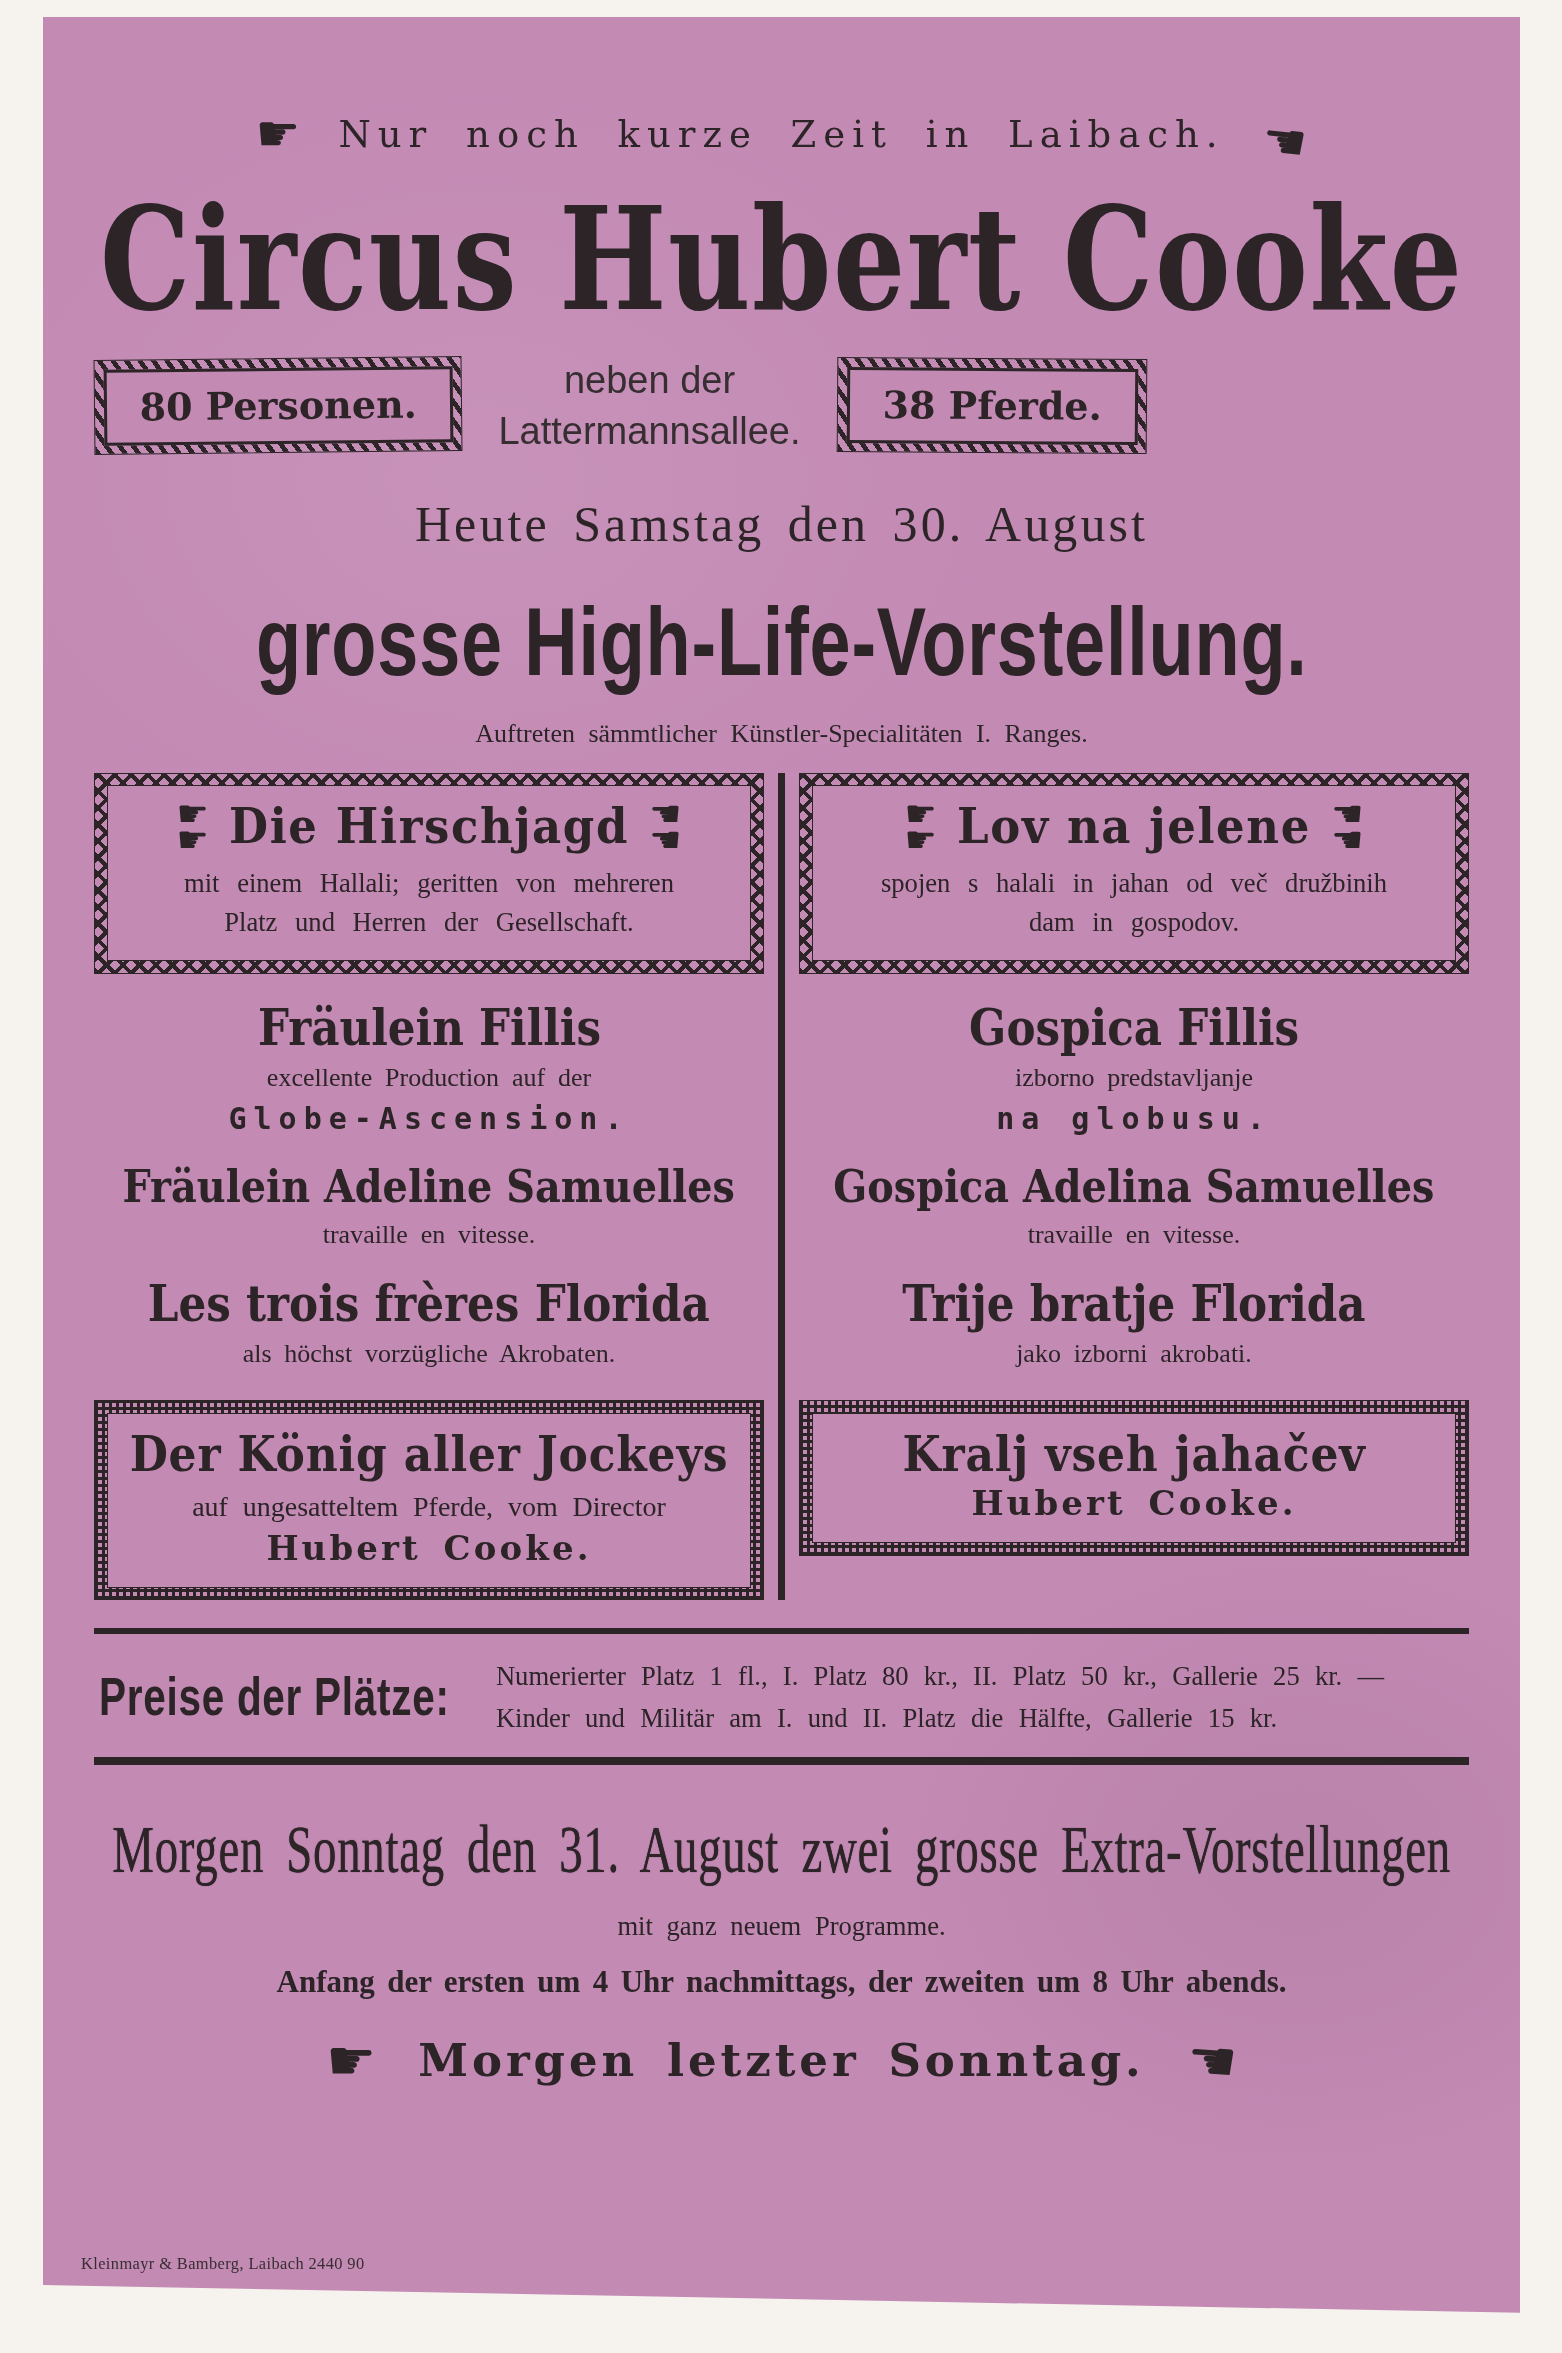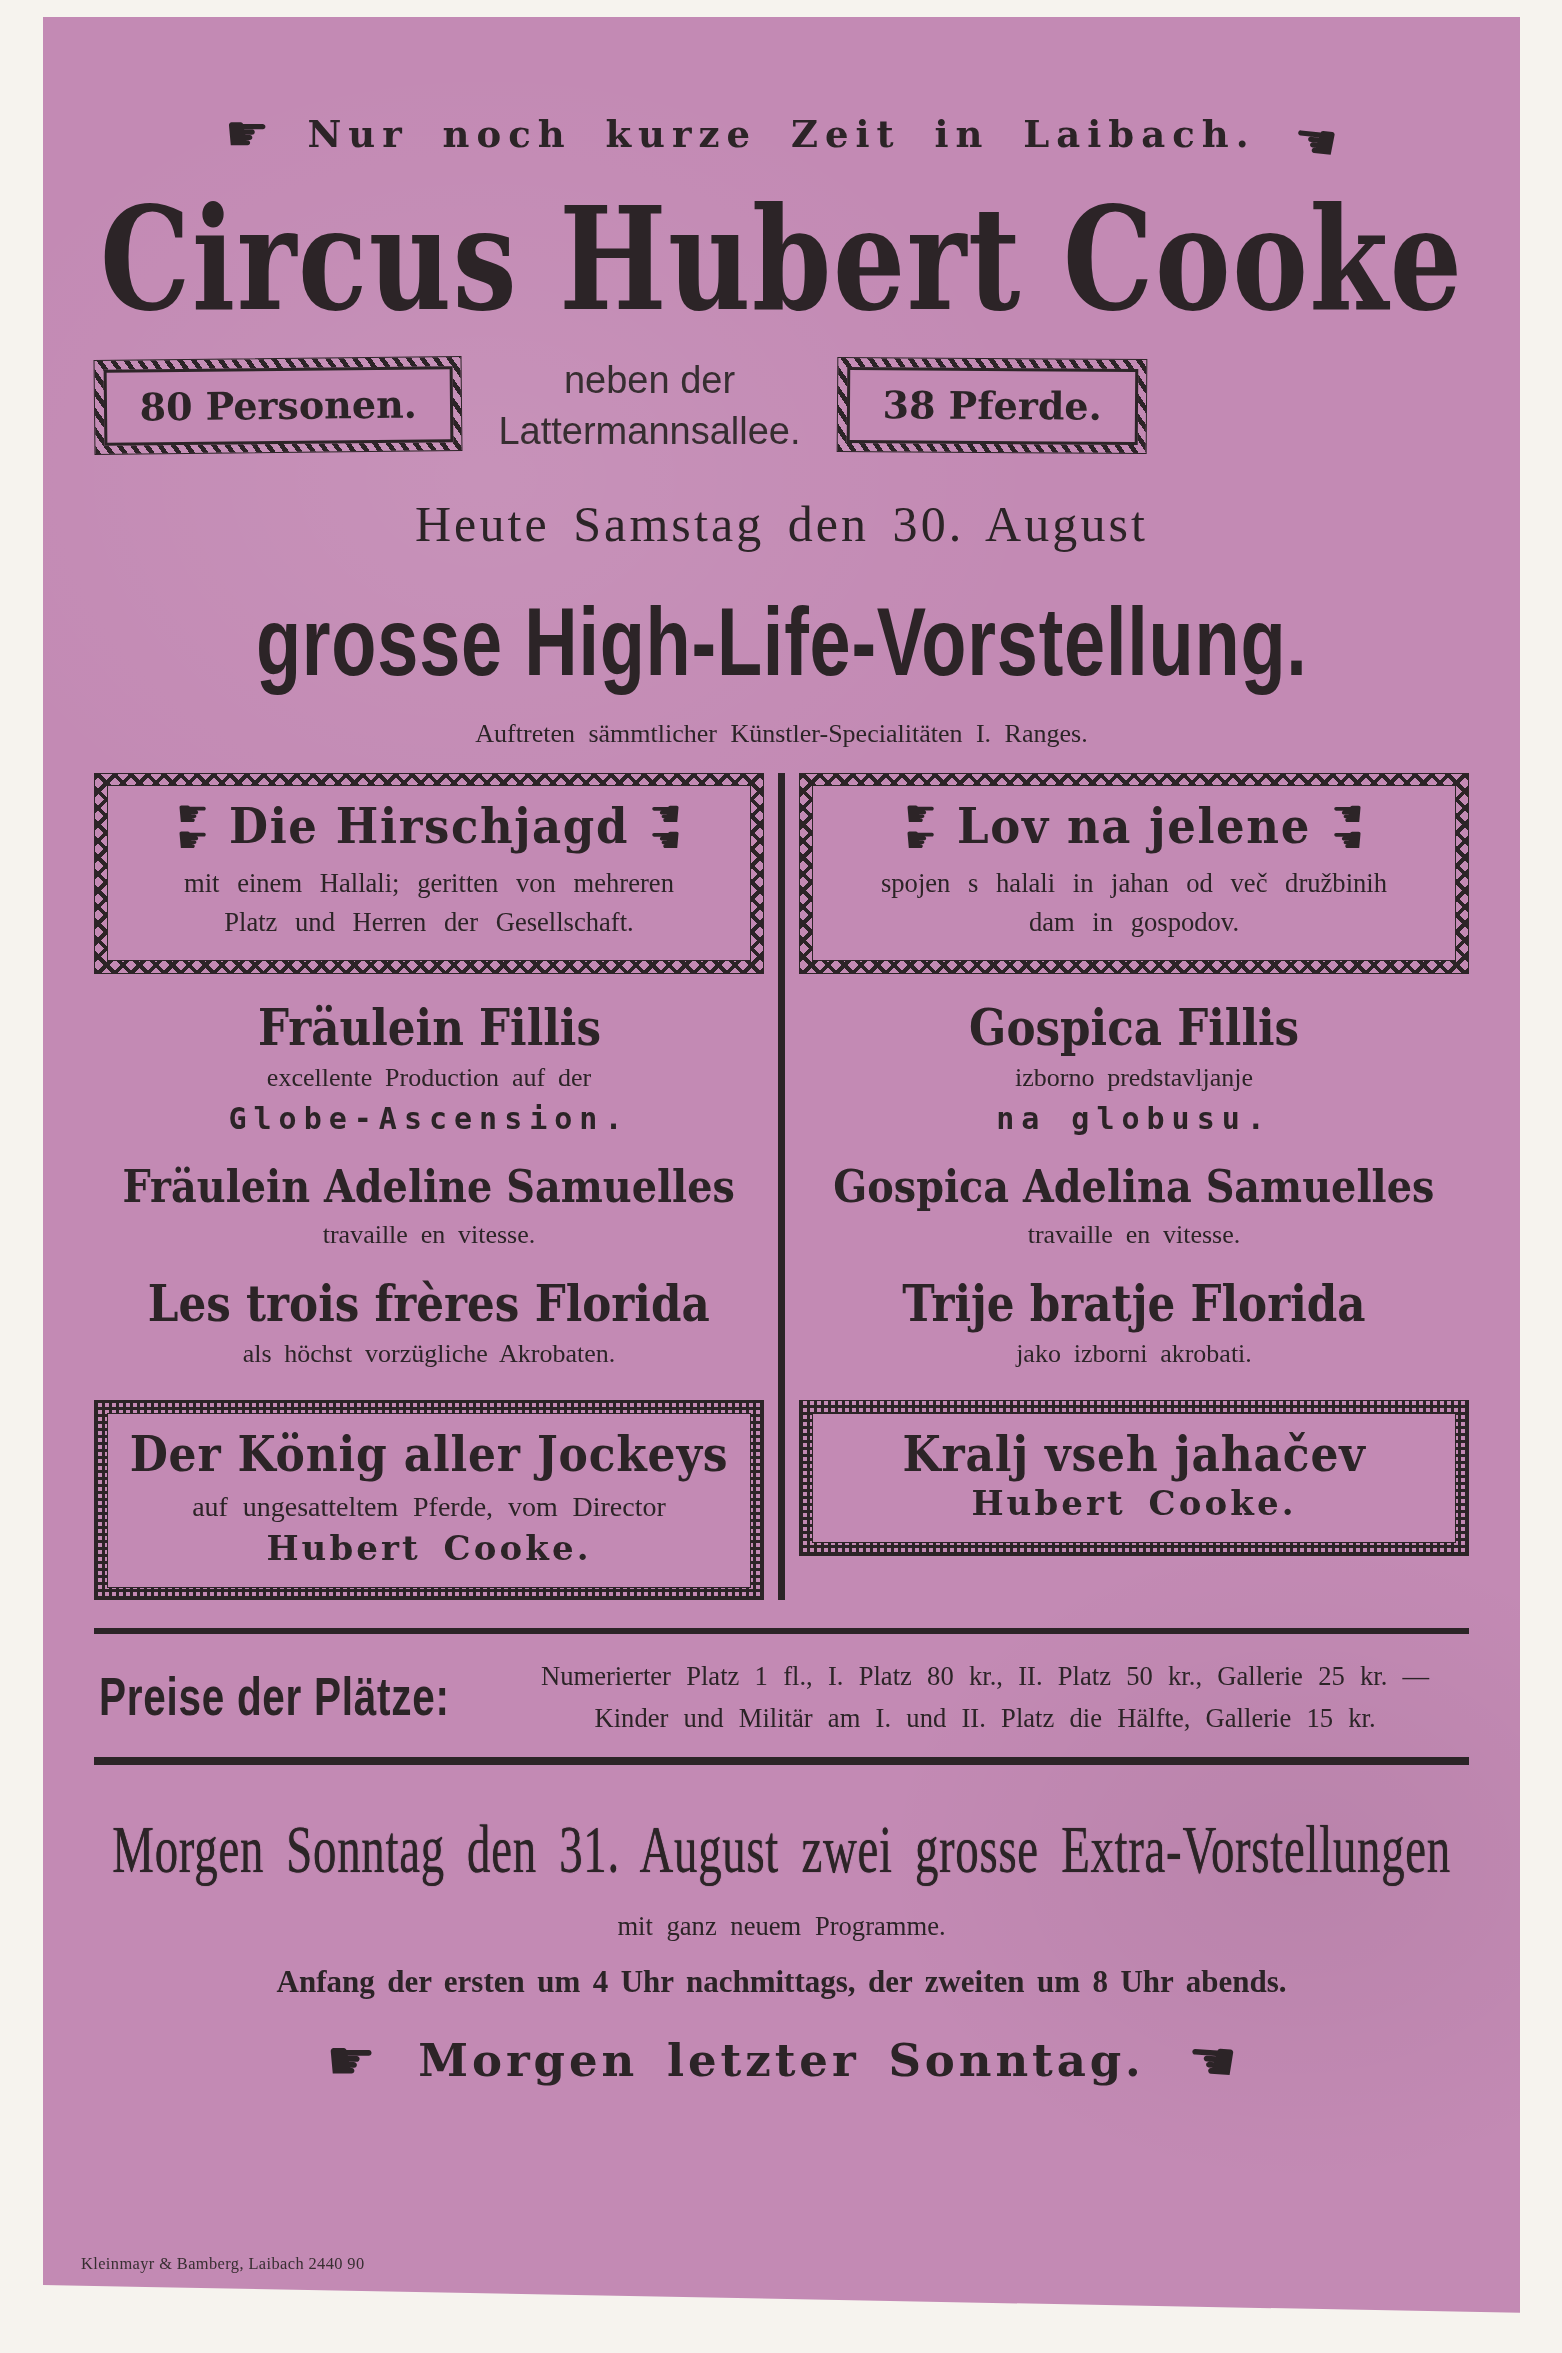--- a/index.html
+++ b/index.html
@@ -27,21 +27,21 @@
     padding:92px 51px 0 51px;
   }
   .hand{font-family:"DejaVu Sans",sans-serif;color:var(--ink);line-height:1;}
   .hands{display:inline-flex;flex-direction:column;line-height:.72;
     font-family:"DejaVu Sans",sans-serif;font-size:36px;color:var(--ink);}
   
   .banner{display:flex;align-items:center;justify-content:center;gap:38px;width:100%;}
   .banner .hand{font-size:50px;}
   .banner .hand.r{transform:rotate(6deg) translateY(7.8px);}
   .banner-text{
-    font-weight:bold;font-size:37px;letter-spacing:7px;word-spacing:14px;
+    font-weight:normal;font-size:37px;letter-spacing:7px;word-spacing:14px;
     font-family:"DejaVu Serif",serif;
   }
   
   .main-title{
     margin-top:22px;font-family:"DejaVu Serif",serif;font-weight:bold;
     font-size:117px;line-height:1.1;letter-spacing:1.6px;white-space:nowrap;
     transform:scale(.97,1.22);transform-origin:center top;
   }
   
   .info-row{margin-top:45px;width:100%;display:flex;align-items:center;gap:36px;}
@@ -106,21 +106,21 @@
   }
   .jockey-title{font-family:"DejaVu Serif",serif;font-weight:bold;font-size:44px;
     white-space:nowrap;transform:scaleY(1.1);letter-spacing:0.8px;}
   .jockey-desc{margin-top:12.5px;font-size:28px;word-spacing:7.8px;}
   .jockey-director{margin-top:4.7px;font-family:"DejaVu Serif",serif;font-weight:bold;
     font-size:34px;letter-spacing:3.1px;word-spacing:7.8px;}
   
   .hr-double{width:100%;margin-top:28px;height:4.7px;border-top:2.3px solid var(--ink);border-bottom:4.7px solid var(--ink);}
   .hr{width:100%;height:3.9px;background:var(--ink);}
   
-  .prices{width:100%;display:flex;align-items:center;padding:20.3px 4.7px 17px 4.7px;gap:41px;text-align:center;}
+  .prices{width:100%;display:flex;align-items:center;padding:20.3px 4.7px 17px 4.7px;gap:31px;}
   .prices-label{
     font-family:"Liberation Sans",sans-serif;font-weight:bold;font-size:45px;
     white-space:nowrap;transform:scale(.9,1.18);transform-origin:left center;
     letter-spacing:0.8px;
   }
   .prices-lines{flex:1;font-size:26.6px;line-height:1.6;word-spacing:8.6px;margin-left:-23.4px;}
   
   .times{width:100%;display:flex;justify-content:space-between;align-items:center;padding:23.4px 7.8px 26.6px 7.8px;}
   .time-item{
     font-family:"Liberation Sans",sans-serif;font-weight:bold;font-size:33px;

